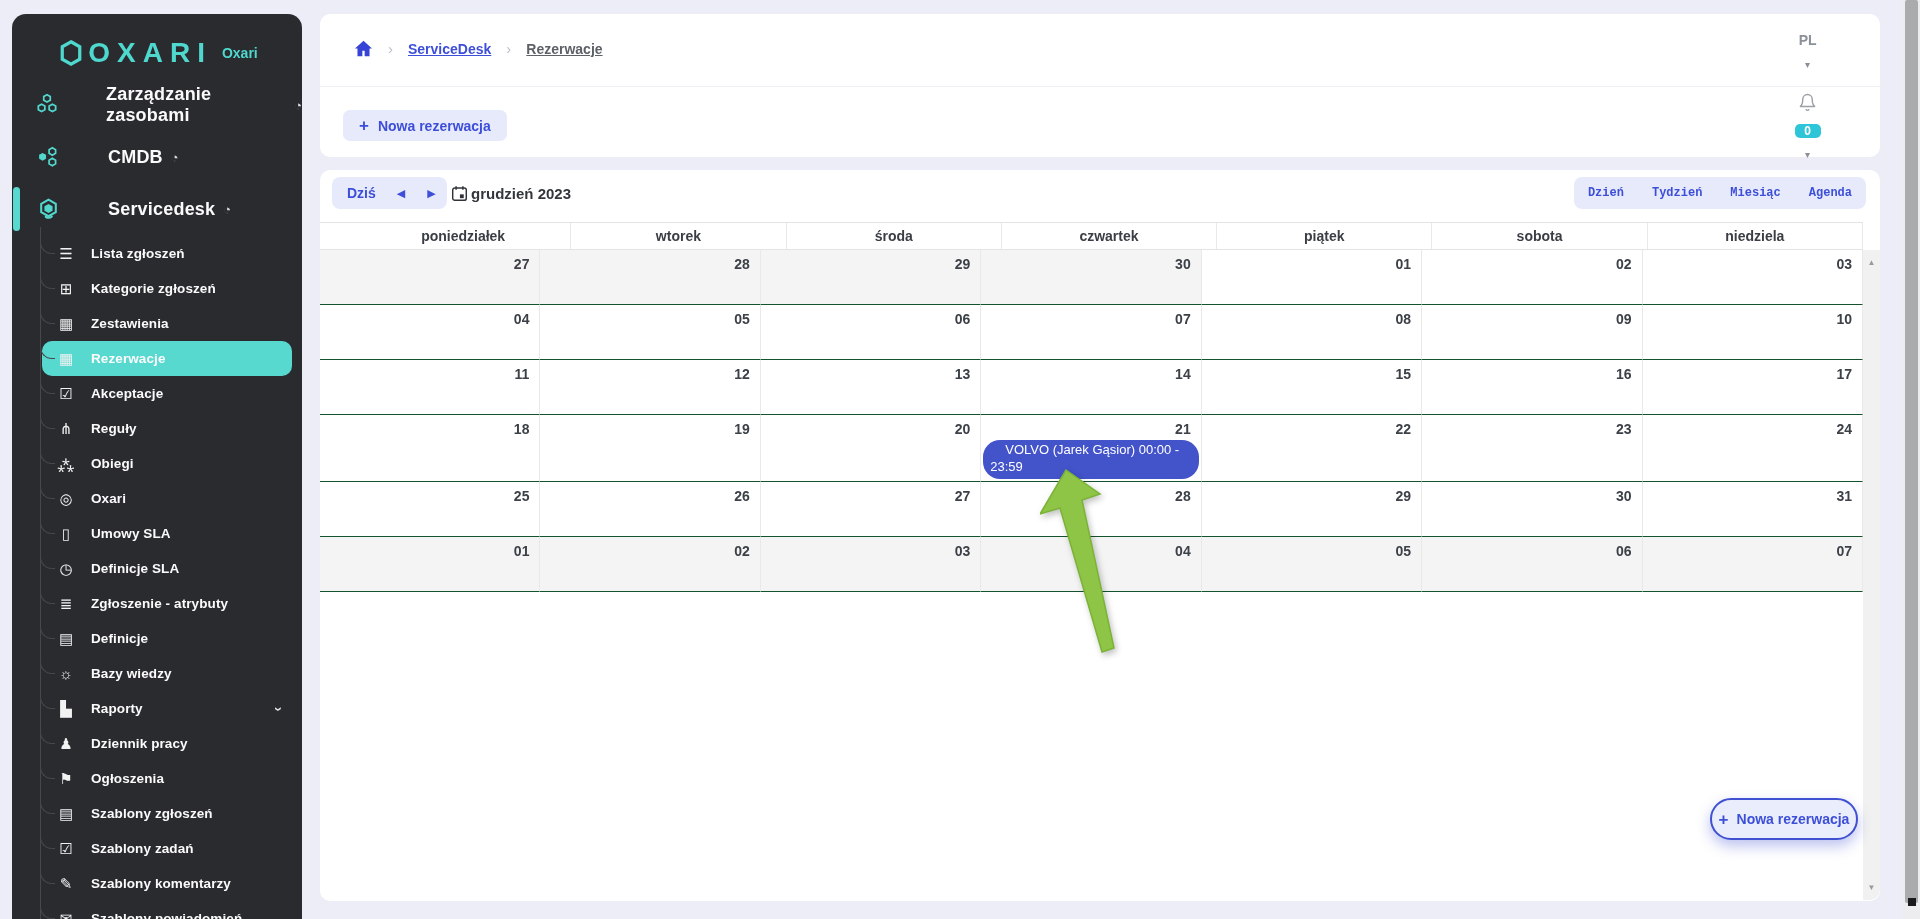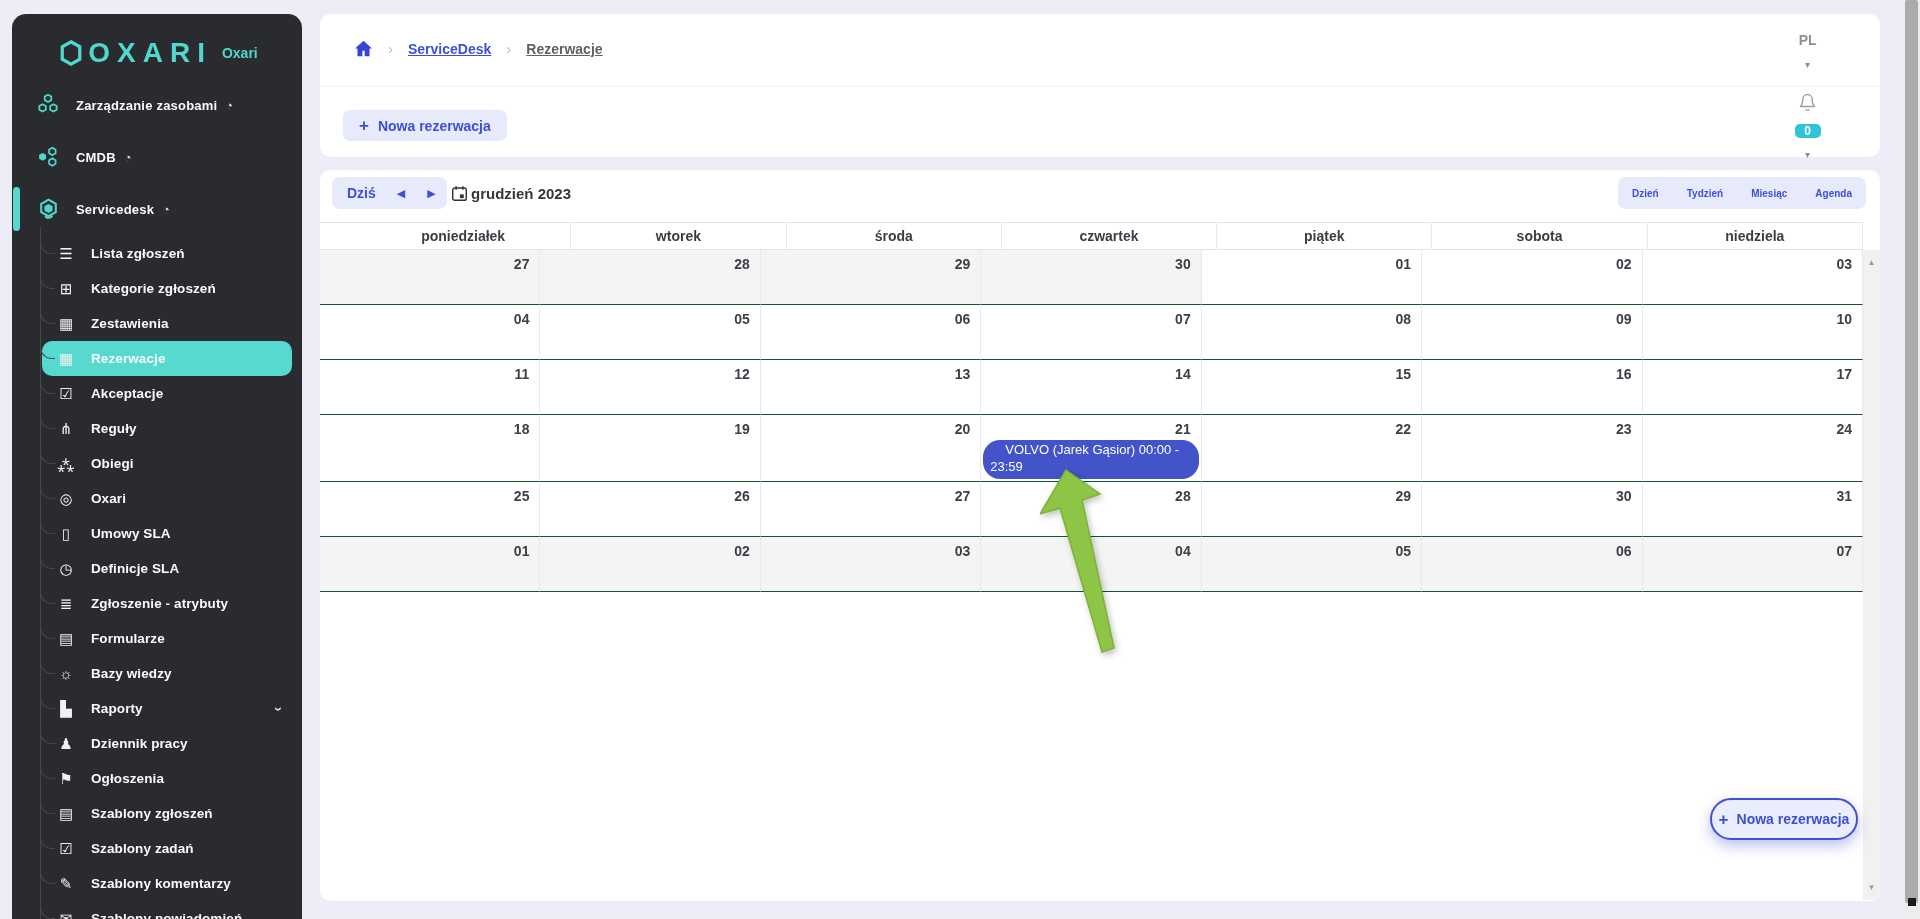--- a/index.html
+++ b/index.html
@@ -9,21 +9,21 @@
 
   
   .sidebar { position:absolute; left:12px; top:14px; width:290px; height:940px;
              background:#292b2f; border-radius:14px; overflow:hidden; }
   .logo-row { height:64px; display:flex; align-items:center; justify-content:center; gap:10px; padding-top:14px; }
   .logo-main { display:flex; align-items:center; gap:2px; }
   .logo-text { color:#4fd8ce; font-size:28px; font-weight:700; letter-spacing:7px; }
   .logo-sub { color:#4fd8ce; font-size:14px; font-weight:600; }
   .nav-section { position:relative; height:50px; display:flex; align-items:center; padding-left:22px; margin-top:2px; }
   .nav-section .sec-icon { width:28px; height:26px; margin-right:14px; display:flex; align-items:center; justify-content:center; }
-  .sec-label { color:#fafafa; font-size:13px; font-weight:700; letter-spacing:.2px; }
+  .sec-label { color:#fafafa; font-size:18px; font-weight:700; letter-spacing:.2px;margin-left:32px; }
   .gauge { color:#dcdcdc; font-size:13px; margin-left:8px; }
   .nav-section.active::before { content:""; position:absolute; left:1px; top:3px; width:7px; height:44px;
              background:#57d9d0; border-radius:6px; }
   .tree-line { position:absolute; left:28px; top:216px; bottom:-30px; width:1px; background:#46484c; }
   .nav-items { position:relative; margin-top:2px; }
   .nav-item { position:relative; height:35px; display:flex; align-items:center;
               margin:0 10px 0 30px; padding-left:12px; border-radius:10px; cursor:pointer; }
   .nav-item::before { content:""; position:absolute; left:-2px; top:-9px; width:14px; height:26px;
               border-left:1px solid #46484c; border-bottom:1px solid #46484c; border-bottom-left-radius:12px; }
   .nav-item.active { background:#57d9d0; }
@@ -56,21 +56,21 @@
   .cal-card { position:absolute; left:320px; top:170px; width:1560px; height:731px; background:#ffffff; border-radius:10px; }
   .today-pill { position:absolute; left:12px; top:7px; height:32px; background:#e7eafb; border-radius:8px;
                 display:flex; align-items:center; }
   .today-btn { border:none; background:none; color:#3d4fd8; font-family:inherit; font-size:14px; font-weight:600;
                padding:0 10px 0 15px; cursor:pointer; }
   .nav-arrow { border:none; background:none; color:#3d4fd8; font-size:11px; padding:0 11px; cursor:pointer; }
   .cal-title-group { position:absolute; left:131px; top:7px; height:32px; display:flex; align-items:center; gap:3px; }
   .cal-title { color:#33373c; font-size:15px; font-weight:600; }
   .view-pill { position:absolute; right:14px; top:7px; height:32px; background:#e7eafb; border-radius:8px;
                display:flex; align-items:center; }
-  .view-btn { border:none; background:none; color:#3d4fd8; font-family:Liberation Sans, sans-serif; font-size:10px; font-weight:600;
+  .view-btn { border:none; background:none; color:#3d4fd8; font-family:Liberation Mono, monospace; font-size:12px; font-weight:600;
               padding:0 14px; cursor:pointer; }
 
   .cal-grid { position:absolute; left:0; top:52px; width:1543px; }
   .wd-row { display:flex; height:28px; border-top:1px solid #e4e4e4; border-bottom:1px solid #e4e4e4;padding-left:36px; }
   .wd-cell { flex:1; display:flex; align-items:center; justify-content:center; color:#3a3e44; font-size:14px;
              font-weight:700; border-right:1px solid #e9e9e9; }
   .cal-row { display:flex; height:55px; }
   .cal-row.tall { height:67px; }
   .cal-cell { flex:1; border-right:1px solid #e9e9e9; border-bottom:1px solid #14532d; background:#ffffff; cursor:pointer; }
   .cal-cell.out { background:#f4f4f4; }
@@ -187,21 +187,21 @@
         <div class="nav-item">
           <span class="nav-icon">◷</span>
           <span class="nav-label">Definicje SLA</span>
         </div>
         <div class="nav-item">
           <span class="nav-icon">≣</span>
           <span class="nav-label">Zgłoszenie - atrybuty</span>
         </div>
         <div class="nav-item">
           <span class="nav-icon">▤</span>
-          <span class="nav-label">Formularze</span>
+          <span class="nav-label">Definicje</span>
         </div>
         <div class="nav-item">
           <span class="nav-icon">☼</span>
           <span class="nav-label">Bazy wiedzy</span>
         </div>
         <div class="nav-item">
           <span class="nav-icon">▙</span>
           <span class="nav-label">Raporty</span>
           <span class="nav-chevron">›</span>
         </div>

